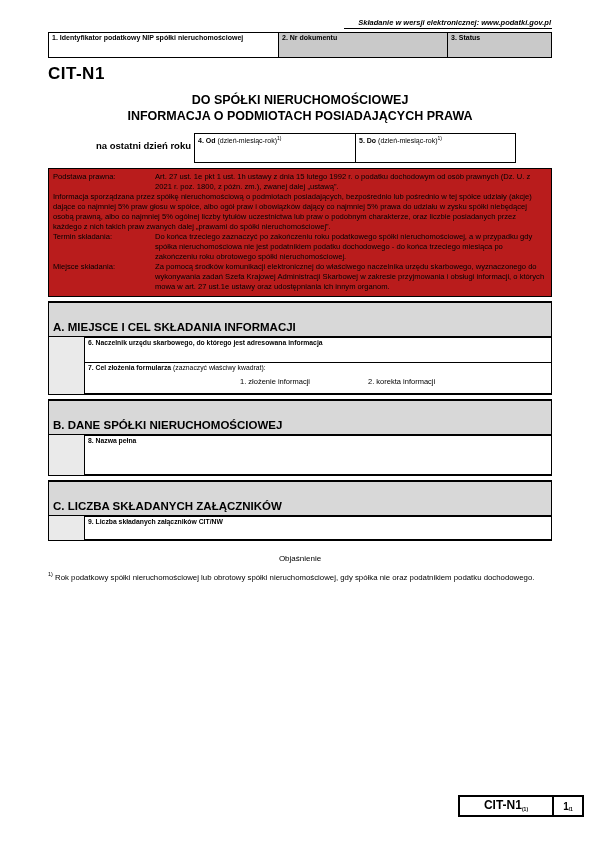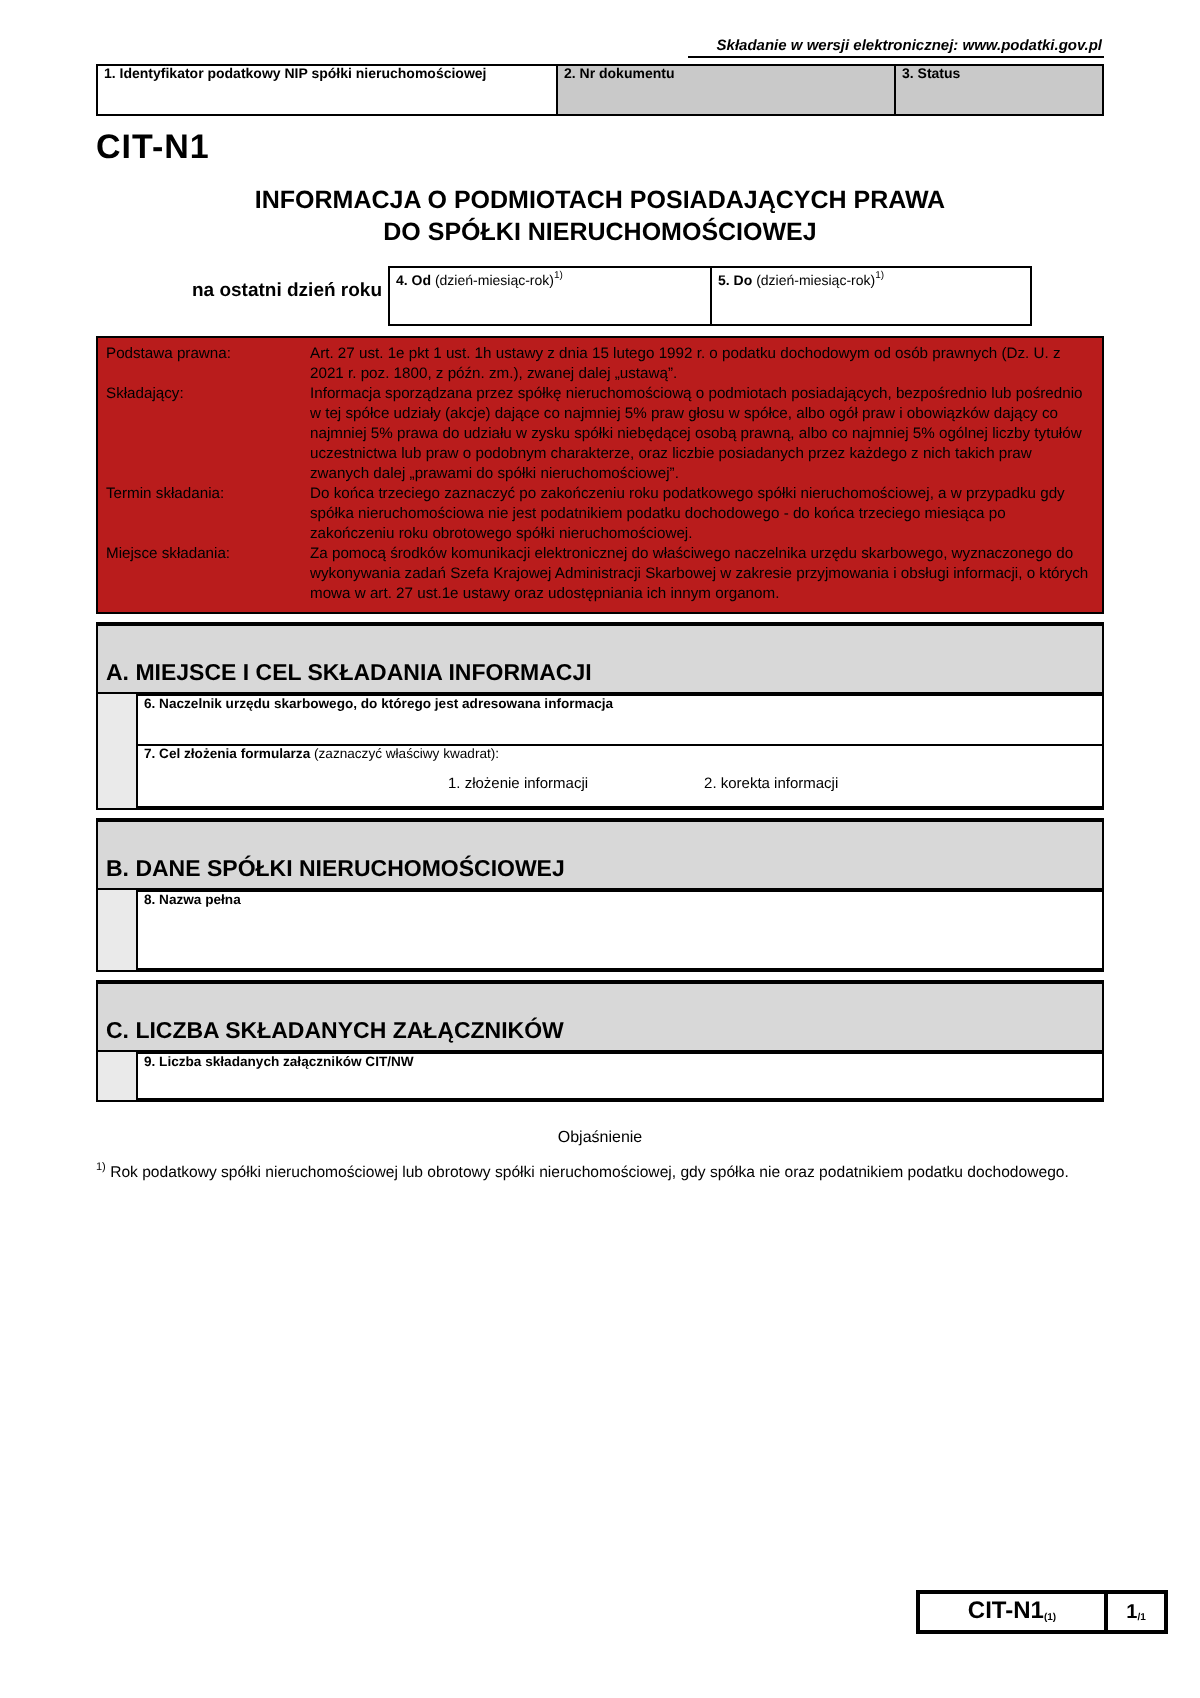--- a/index.html
+++ b/index.html
@@ -40,21 +40,21 @@
            font-size:7.6px; line-height:1.32; }
   .legal-row { display:flex; }
   .legal-row .term { width:102px; flex-shrink:0; }
   .legal-row .def { flex:1; }
 
   
   .section-header { margin-top:4px; border:1.5px solid #000; border-top-width:2.5px;
                     background:#d8d8d8; font-size:11.5px; font-weight:bold; padding:18px 4px 3px; }
   .subsection-header { border:1px solid #000; border-top:none; background:#e4e4e4;
                        font-size:12px; font-weight:normal; padding:2px 4px 3px; }
-  .section-body { background:#eaeaea; border:1.5px solid #000; border-top:none; padding-left:19px; }
+  .section-body { background:#eaeaea; border:1.5px solid #000; border-top:none; padding-left:35px; }
   .fbox { background:#fff; border:1px solid #000; border-right:none; padding:1px 3px; }
   .fbox + .fbox { border-top:none; }
   .flabel-sm { font-size:6.8px; font-weight:bold; line-height:1.25; display:block; }
   .h26 { height:26px; } .h31 { height:31px; } .h40 { height:40px; } .h24 { height:24px; }
   .fbox .lt { font-weight:normal; }
   .options { display:flex; margin-top:5px; padding-left:152px; gap:58px; font-size:7.5px; font-weight:normal; }
 
   
   .expl-head { margin-top:13px; text-align:center; font-size:8px; font-weight:normal; }
   .footnote { margin-top:8px; font-size:7.8px; }
@@ -85,43 +85,42 @@
         <span>2. Nr dokumentu</span>
       </div>
       <div class="hf hf-status">
         <span>3. Status</span>
       </div>
     </div>
 
     <div class="form-code">CIT-N1</div>
 
     <div class="title">
+      <div>DO SPÓŁKI NIERUCHOMOŚCIOWEJ</div>
       <div>INFORMACJA O PODMIOTACH POSIADAJĄCYCH PRAWA</div>
-      <div>DO SPÓŁKI NIERUCHOMOŚCIOWEJ</div>
     </div>
 
     <div class="date-row">
       <div class="period-label">na ostatni dzień roku</div>
       <div class="date-boxes">
         <div class="date-box">
           <b>4. Od</b><span class="lt"> (dzień-miesiąc-rok)</span><sup>1)</sup>
         </div>
         <div class="date-box">
           <b>5. Do</b><span class="lt"> (dzień-miesiąc-rok)</span><sup>1)</sup>
         </div>
       </div>
     </div>
 
     <div class="legal">
       <div class="legal-row">
         <div class="term">Podstawa prawna:</div>
         <div class="def">Art. 27 ust. 1e pkt 1 ust. 1h ustawy z dnia 15 lutego 1992 r. o podatku dochodowym od osób prawnych (Dz. U. z 2021 r. poz. 1800, z późn. zm.), zwanej dalej „ustawą”.</div>
       </div>
       <div class="legal-row">
-        <div class="term">Składający:</div>
         <div class="def">Informacja sporządzana przez spółkę nieruchomościową o podmiotach posiadających, bezpośrednio lub pośrednio w tej spółce udziały (akcje) dające co najmniej 5% praw głosu w spółce, albo ogół praw i obowiązków dający co najmniej 5% prawa do udziału w zysku spółki niebędącej osobą prawną, albo co najmniej 5% ogólnej liczby tytułów uczestnictwa lub praw o podobnym charakterze, oraz liczbie posiadanych przez każdego z nich takich praw zwanych dalej „prawami do spółki nieruchomościowej”.</div>
       </div>
       <div class="legal-row">
         <div class="term">Termin składania:</div>
         <div class="def">Do końca trzeciego zaznaczyć po zakończeniu roku podatkowego spółki nieruchomościowej, a w przypadku gdy spółka nieruchomościowa nie jest podatnikiem podatku dochodowego - do końca trzeciego miesiąca po zakończeniu roku obrotowego spółki nieruchomościowej.</div>
       </div>
       <div class="legal-row">
         <div class="term">Miejsce składania:</div>
         <div class="def">Za pomocą środków komunikacji elektronicznej do właściwego naczelnika urzędu skarbowego, wyznaczonego do wykonywania zadań Szefa Krajowej Administracji Skarbowej w zakresie przyjmowania i obsługi informacji, o których mowa w art. 27 ust.1e ustawy oraz udostępniania ich innym organom.</div>
       </div>

